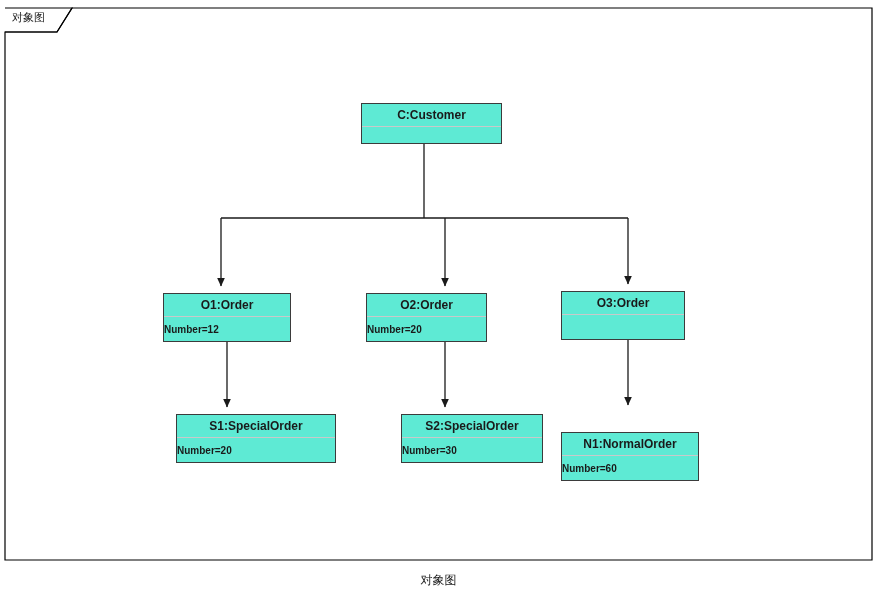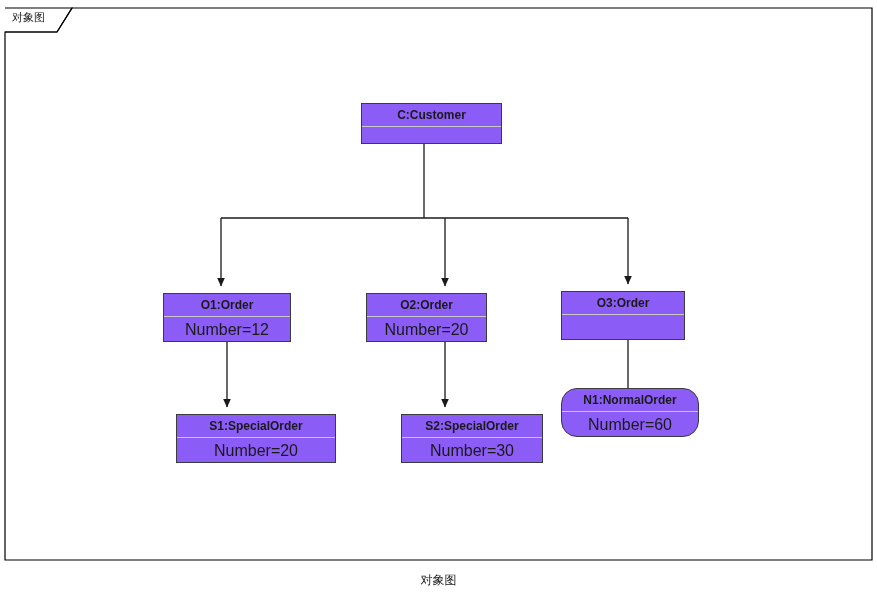--- a/index.html
+++ b/index.html
@@ -25,41 +25,41 @@
     position: absolute;
     left: 0;
     top: 0;
     width: 877px;
     height: 600px;
   }
   .node {
     position: absolute;
     box-sizing: border-box;
     border: 1px solid #3b3b3b;
-    background: #8b5cf6;
+    background: #5eead4;
   }
   .node-title {
     box-sizing: border-box;
     height: 23px;
     line-height: 22px;
     text-align: center;
     font-size: 12px;
     font-weight: bold;
     color: #1a1a1a;
     border-bottom: 1px solid #c9c9c9;
     white-space: nowrap;
     overflow: hidden;
   }
   .node-attr {
     box-sizing: border-box;
     height: 25px;
     line-height: 25px;
-    text-align: center;
-    font-size: 16px;
-    font-weight: normal;
+    text-align: left;
+    font-size: 10px;
+    font-weight: bold;
     color: #1a1a1a;
     white-space: nowrap;
     overflow: hidden;
   }
   .node-attr.empty {
     height: 25px;
   }
   .frame-tab-label {
     position: absolute;
     left: 12px;
@@ -130,20 +130,20 @@
   <div class="node" id="node-specialorder1" style="left:176px; top:414px; width:160px; height:49px;">
     <div class="node-title">S1:SpecialOrder</div>
     <div class="node-attr">Number=20</div>
   </div>
 
   <div class="node" id="node-specialorder2" style="left:385px; top:414px; width:142px; height:49px;margin-left:16px;">
     <div class="node-title">S2:SpecialOrder</div>
     <div class="node-attr">Number=30</div>
   </div>
 
-  <div class="node" id="node-normalorder1" style="left:561px; top:388px; width:138px; height:49px;border-radius:16px;">
+  <div class="node" id="node-normalorder1" style="left:561px; top:432px; width:138px; height:49px;">
     <div class="node-title">N1:NormalOrder</div>
     <div class="node-attr">Number=60</div>
   </div>
 
   <div class="caption">对象图</div>
 
 </div>
 
 </body></html>

